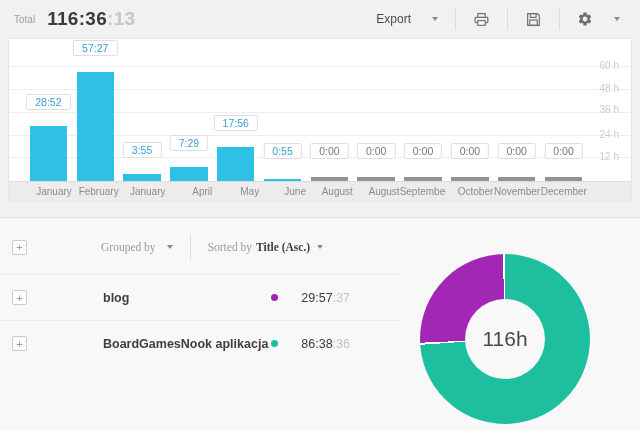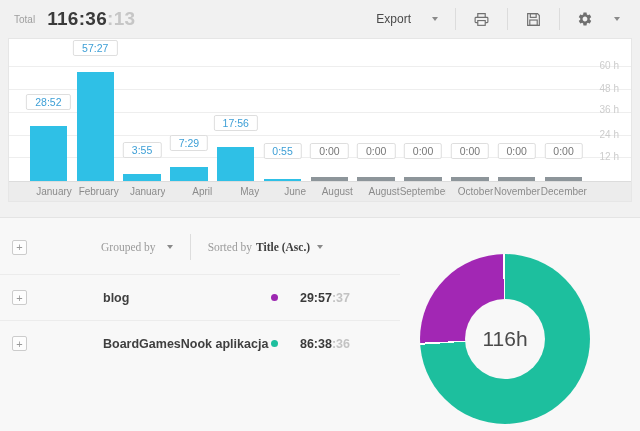--- a/index.html
+++ b/index.html
@@ -45,21 +45,21 @@
   .ctrl .dim { color:#9b9b9b; margin-right:4px; }
   .ctrl b { color:#3f3f3f; }
   .ctrl-first { margin-left:74px; }
   .vdiv2 { width:1px; height:26px; background:#dddddd; margin:0 17px; }
 
   .rows { margin-top:14px; width:400px; }
   .row { height:46px; border-top:1px solid #ececec; display:flex; align-items:center;
          padding:0 50px 0 12px; cursor:pointer; }
   .row-title { margin-left:76px; font-size:12.5px; font-weight:bold; color:#3f3f3f; }
   .dot { margin-left:auto; width:7px; height:7px; border-radius:50%; margin-right:14px; flex:0 0 auto; }
-  .row-time { font-size:12.5px; font-weight:bold; color:#3a3a3a; min-width:58px; text-align:right; }
+  .row-time { font-size:12.5px; font-weight:normal; color:#3a3a3a; min-width:58px; text-align:right; }
   .row-time .sec { color:#c3c3c3; }
 
   
   .donut { position:absolute; left:420px; top:36px; width:170px; height:170px;
            border-radius:50%; cursor:pointer; }
   .donut-hole { position:absolute; left:50%; top:50%; width:80px; height:80px;
                 transform:translate(-50%,-50%); border-radius:50%; background:#f8f8f8;
                 display:flex; align-items:center; justify-content:center; }
   .donut-hole span { font-size:21px; color:#4a4a4a; }
 </style>

